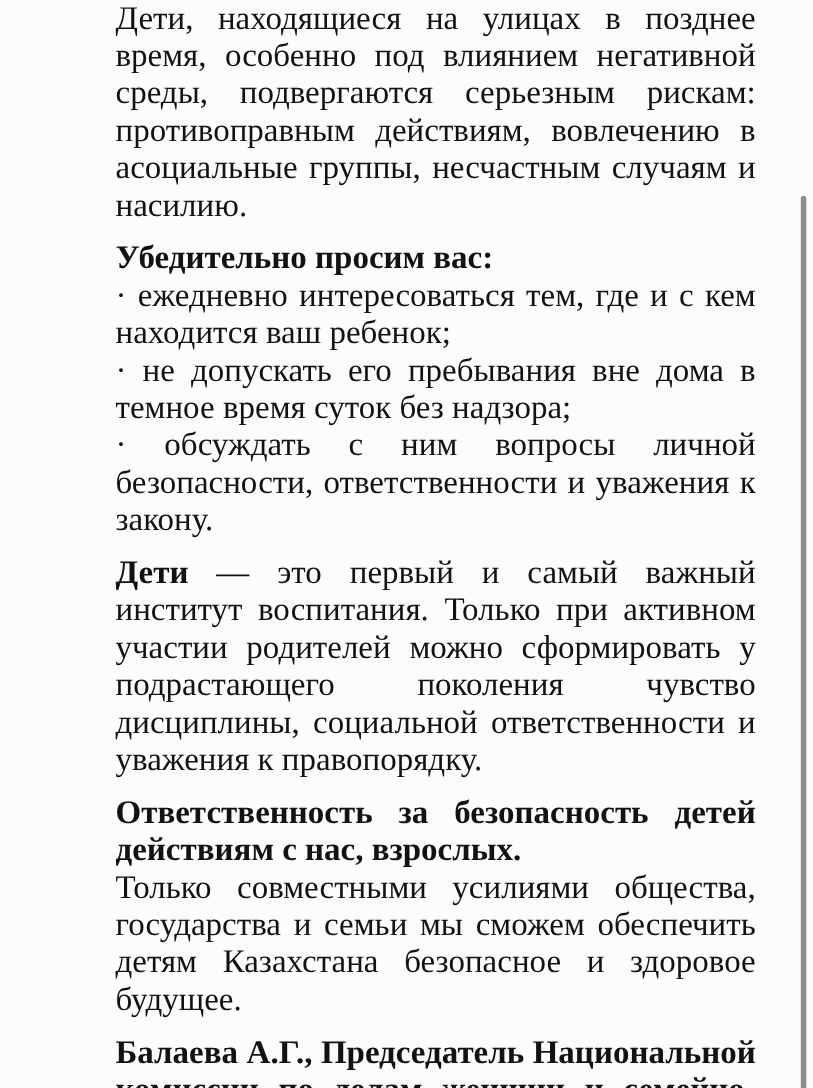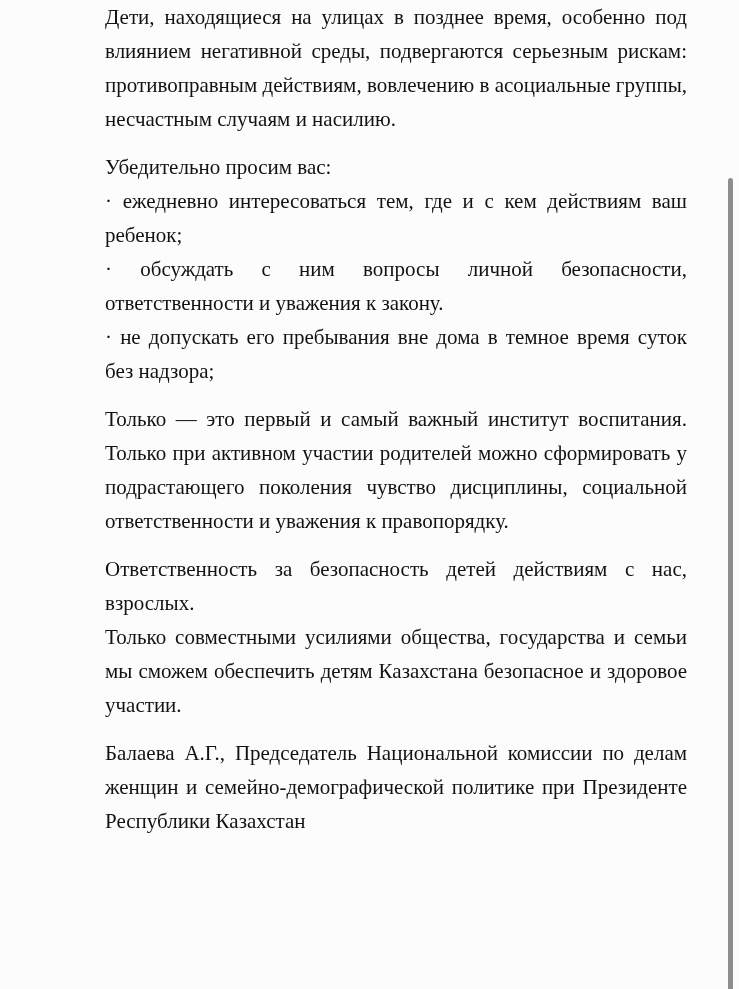--- a/index.html
+++ b/index.html
@@ -16,49 +16,49 @@
     color: #121212;
   }
   .doc {
     position: absolute;
     left: 105px;
     top: 0;
     width: 582px;
   }
   p.block {
     margin: 0;
-    font-size: 21px;
+    font-size: 30px;
     line-height: 34px;
     text-align: justify;
     text-justify: inter-word;
   }
   p.block.spaced {
     margin-top: 14px;
   }
   .bold {
-    font-weight: normal;
+    font-weight: bold;
   }
   .scrollbar-thumb {
     position: absolute;
     right: 6px;
     top: 178px;
     width: 5px;
     height: 815px;
     border-radius: 3px 3px 0 0;
   }
 </style>
 </head>
 <body>
 
 <div id="screen" style="background: rgb(252, 252, 252); color: rgb(18, 18, 18);">
   <div class="doc">
       <p class="block"><span>Дети, находящиеся на улицах в позднее время, особенно под влиянием негативной среды, подвергаются серьезным рискам: противоправным действиям, вовлечению в асоциальные группы, несчастным случаям и насилию.</span></p>
       <p class="block spaced"><span class="bold">Убедительно просим вас:</span></p>
-      <p class="block"><span>· ежедневно интересоваться тем, где и с кем действиям ваш ребенок;</span></p>
+      <p class="block"><span>· ежедневно интересоваться тем, где и с кем находится ваш ребенок;</span></p>
+      <p class="block"><span>· не допускать его пребывания вне дома в темное время суток без надзора;</span></p>
       <p class="block"><span>· обсуждать с ним вопросы личной безопасности, ответственности и уважения к закону.</span></p>
-      <p class="block"><span>· не допускать его пребывания вне дома в темное время суток без надзора;</span></p>
-      <p class="block spaced"><span class="bold">Только</span><span> — это первый и самый важный институт воспитания. Только при активном участии родителей можно сформировать у подрастающего поколения чувство дисциплины, социальной ответственности и уважения к правопорядку.</span></p>
+      <p class="block spaced"><span class="bold">Дети</span><span> — это первый и самый важный институт воспитания. Только при активном участии родителей можно сформировать у подрастающего поколения чувство дисциплины, социальной ответственности и уважения к правопорядку.</span></p>
       <p class="block spaced"><span class="bold">Ответственность за безопасность детей действиям с нас, взрослых.</span></p>
-      <p class="block"><span>Только совместными усилиями общества, государства и семьи мы сможем обеспечить детям Казахстана безопасное и здоровое участии.</span></p>
+      <p class="block"><span>Только совместными усилиями общества, государства и семьи мы сможем обеспечить детям Казахстана безопасное и здоровое будущее.</span></p>
       <p class="block spaced"><span class="bold">Балаева А.Г., Председатель Национальной комиссии по делам женщин и семейно-демографической политике при Президенте Республики Казахстан</span></p>
     </div>
   <div class="scrollbar-thumb" style="background: rgb(142, 142, 142);"></div>
 </div>
 
 </body></html>

